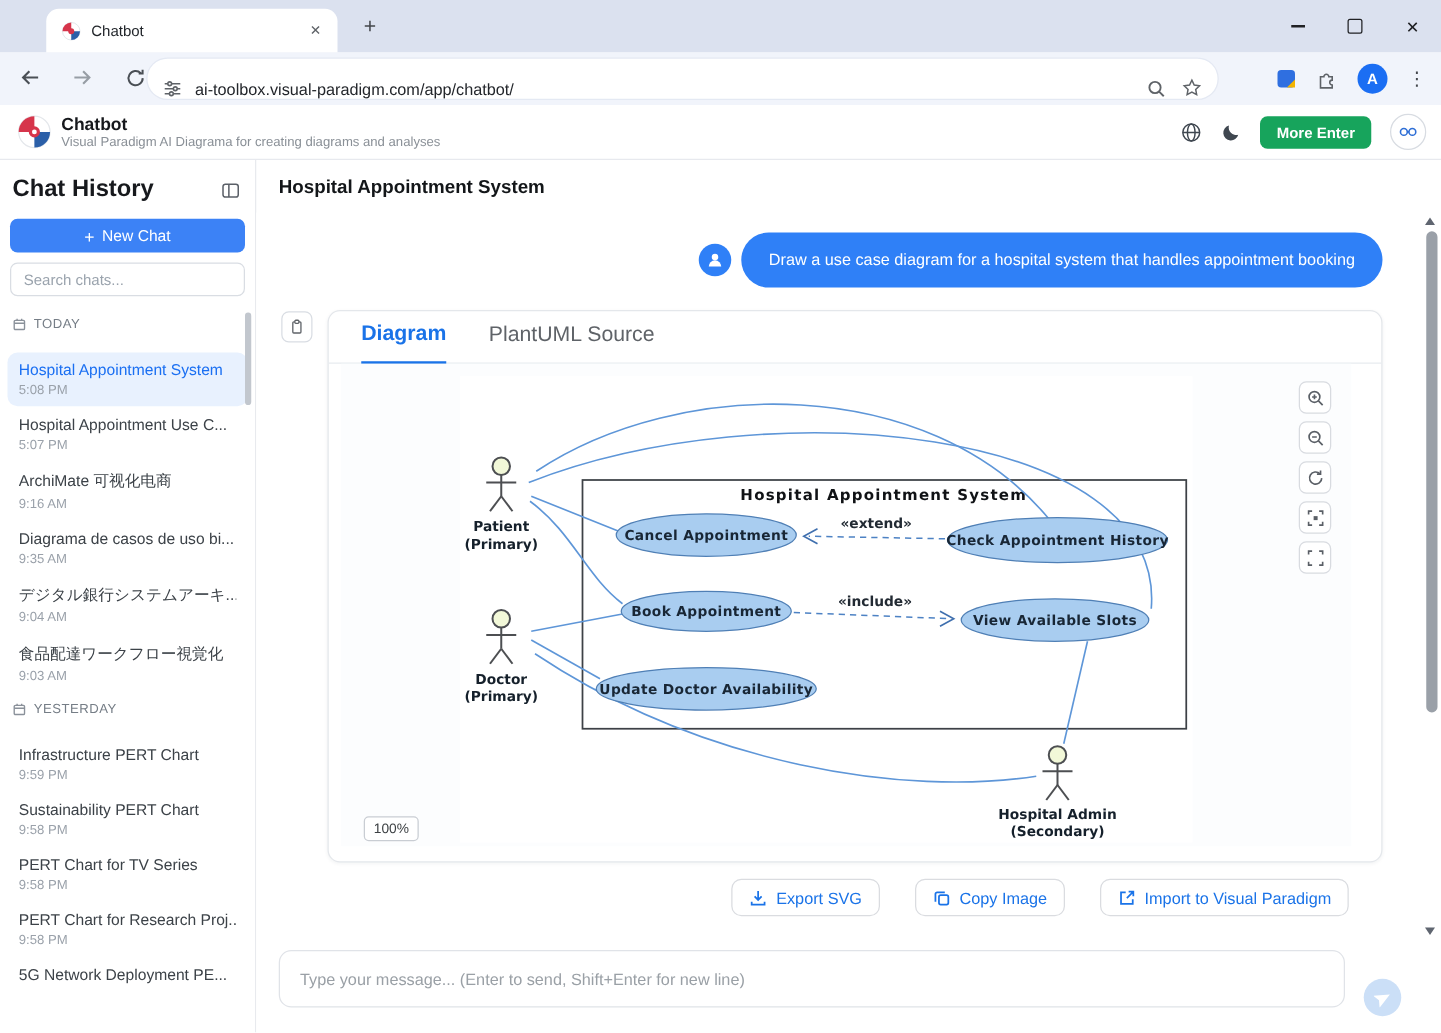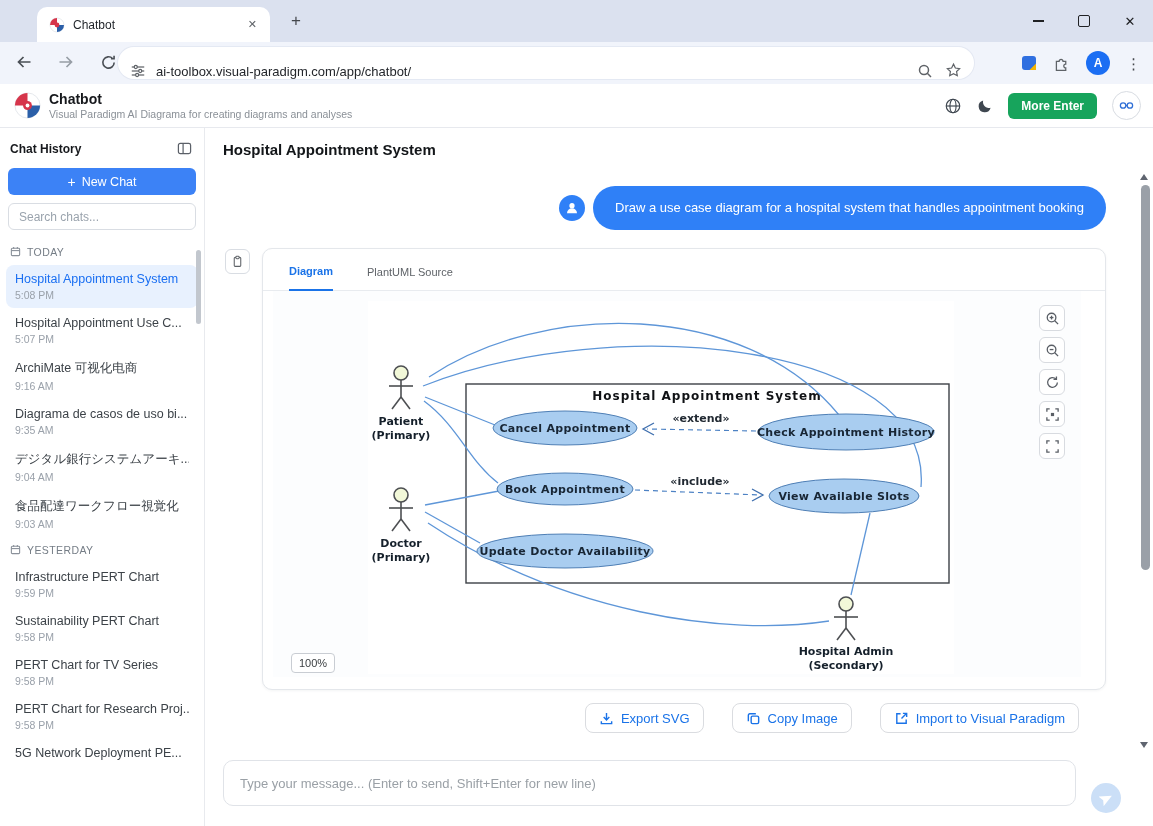--- a/index.html
+++ b/index.html
@@ -39,49 +39,49 @@
   .ah-text{margin-left:8px}
   .ah-title{font-size:14px;font-weight:bold;color:#16181c}
   .ah-sub{font-size:10.5px;color:#8a9097;margin-top:1px}
   .ah-right{position:absolute;right:12px;top:0;display:flex;align-items:center;gap:15px;height:43px}
   .moreapps{background:#17a45c;color:#fff;font-size:12px;padding:6px 13px;border-radius:6px;font-weight:bold}
   .botcircle{width:27px;height:27px;border-radius:50%;border:1px solid #d8dce2;display:flex;align-items:center;justify-content:center;background:#fff}
 
   
   .sidebar{position:absolute;left:0;top:128px;width:205px;bottom:0;background:#fff;border-right:1px solid #e8eaee;overflow:hidden;box-sizing:border-box}
   .sb-head{display:flex;align-items:center;justify-content:space-between;padding:13px 12px 10px 10px}
-  .sb-title{font-size:12px;font-weight:bold;color:#17191d}
+  .sb-title{font-size:19px;font-weight:bold;color:#17191d}
   .newchat{margin:2px 8px 0;height:27px;background:#3c82f6;border-radius:6px;color:#fff;font-size:12.5px;
            display:flex;align-items:center;justify-content:center;gap:6px}
   .nc-plus{font-size:14px}
   .searchbox{margin:8px 8px 0;height:27px;border:1px solid #d9dde3;border-radius:6px;display:flex;align-items:center;box-sizing:border-box}
   .searchbox input{border:0;outline:0;width:100%;font-size:12px;padding:0 10px;font-family:inherit;background:transparent;color:#333}
   .searchbox input::placeholder{color:#9aa3ad}
   .sb-list{margin-top:10px}
-  .sb-sec{display:flex;align-items:flex-start;gap:6px;padding:6px 10px 6px;color:#757d86;font-size:10.5px;letter-spacing:.4px}
+  .sb-sec{display:flex;align-items:flex-end;gap:6px;padding:6px 10px 16px;color:#757d86;font-size:10.5px;letter-spacing:.4px}
   .chat-item{margin:1px 6px;padding:7px 9px;border-radius:8px}
   .ci-title{font-size:12.5px;color:#3c4248;white-space:nowrap;overflow:hidden}
   .ci-time{font-size:10.5px;color:#9aa1aa;margin-top:3px}
   .chat-item.sel{background:#e8f1fe}
   .chat-item.sel .ci-title{color:#1a6ff2}
   .sb-scroll{position:absolute;right:3px;top:122px;width:5px;height:74px;border-radius:3px;background:#c2c7ce}
 
   
   .main{position:absolute;left:205px;top:128px;right:0;bottom:0}
   .main-head{height:42px;display:flex;align-items:center;padding-left:18px;font-size:15px;font-weight:bold;color:#131619}
   .chat{position:absolute;left:0;top:42px;right:0;bottom:74px;background:#fff}
   .urow{position:absolute;top:16px;right:47px;display:flex;align-items:flex-start;gap:8px}
   .uavatar{width:26px;height:26px;border-radius:50%;background:#2f80f7;display:flex;align-items:center;justify-content:center;margin-top:9px;flex:none}
   .bubble{height:44px;line-height:44px;background:#2f80f7;color:#fff;border-radius:22px;padding:0 22px;font-size:13px;white-space:nowrap}
   .copybtn{position:absolute;left:20px;top:79px;width:25px;height:25px;border:1px solid #d9dde3;border-radius:6px;
            display:flex;align-items:center;justify-content:center;background:#fff;box-sizing:border-box}
   .card{position:absolute;left:57px;right:47px;top:78px;height:442px;background:#fff;border:1px solid #e4e7eb;border-radius:10px;
         box-sizing:border-box;box-shadow:0 1px 3px rgba(20,30,50,.05)}
   .tabsrow{height:42px;border-bottom:1px solid #e8ebef;display:flex;align-items:flex-end;padding-left:26px;gap:34px;box-sizing:border-box}
-  .ctab{font-size:11px;color:#5f6368;padding-bottom:12px}
+  .ctab{font-size:17px;color:#5f6368;padding-bottom:12px}
   .ctab.active{color:#1a73e8;border-bottom:2px solid #1a73e8;margin-bottom:-1px;font-weight:bold}
   .viewport{position:absolute;left:10px;top:42px;width:808px;height:386px;background:#fcfdfe;overflow:hidden}
   .zoomctl{position:absolute;right:16px;top:14px;display:flex;flex-direction:column;gap:6px}
   .zbtn{width:26px;height:26px;border:1px solid #d8dbe0;border-radius:6px;background:#fff;display:flex;align-items:center;justify-content:center;box-sizing:border-box}
   .zoombadge{position:absolute;left:18px;bottom:4px;border:1px solid #c9cdd3;border-radius:4px;background:#fff;
              font-size:11px;color:#3c4043;padding:3px 7px}
   .footerrow{position:absolute;top:533px;right:74px;display:flex;gap:28px}
   .fbtn{height:30px;border:1px solid #dadce0;border-radius:8px;background:#fff;display:flex;align-items:center;gap:7px;
         padding:0 13px;font-size:13px;color:#1a73e8;box-sizing:border-box}
   .inputbar{position:absolute;left:0;right:16px;bottom:0;height:74px;background:#fff}

